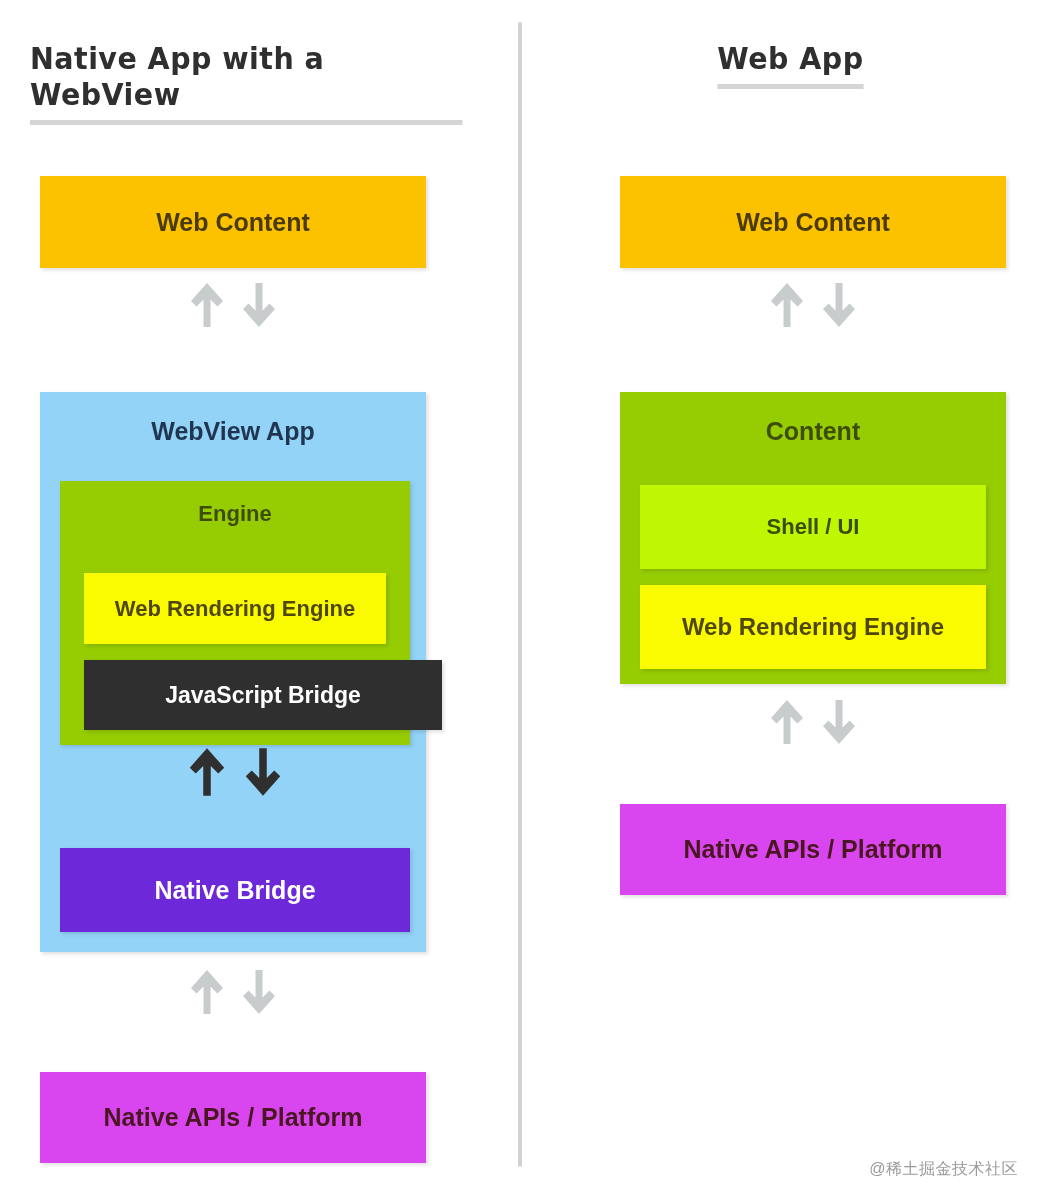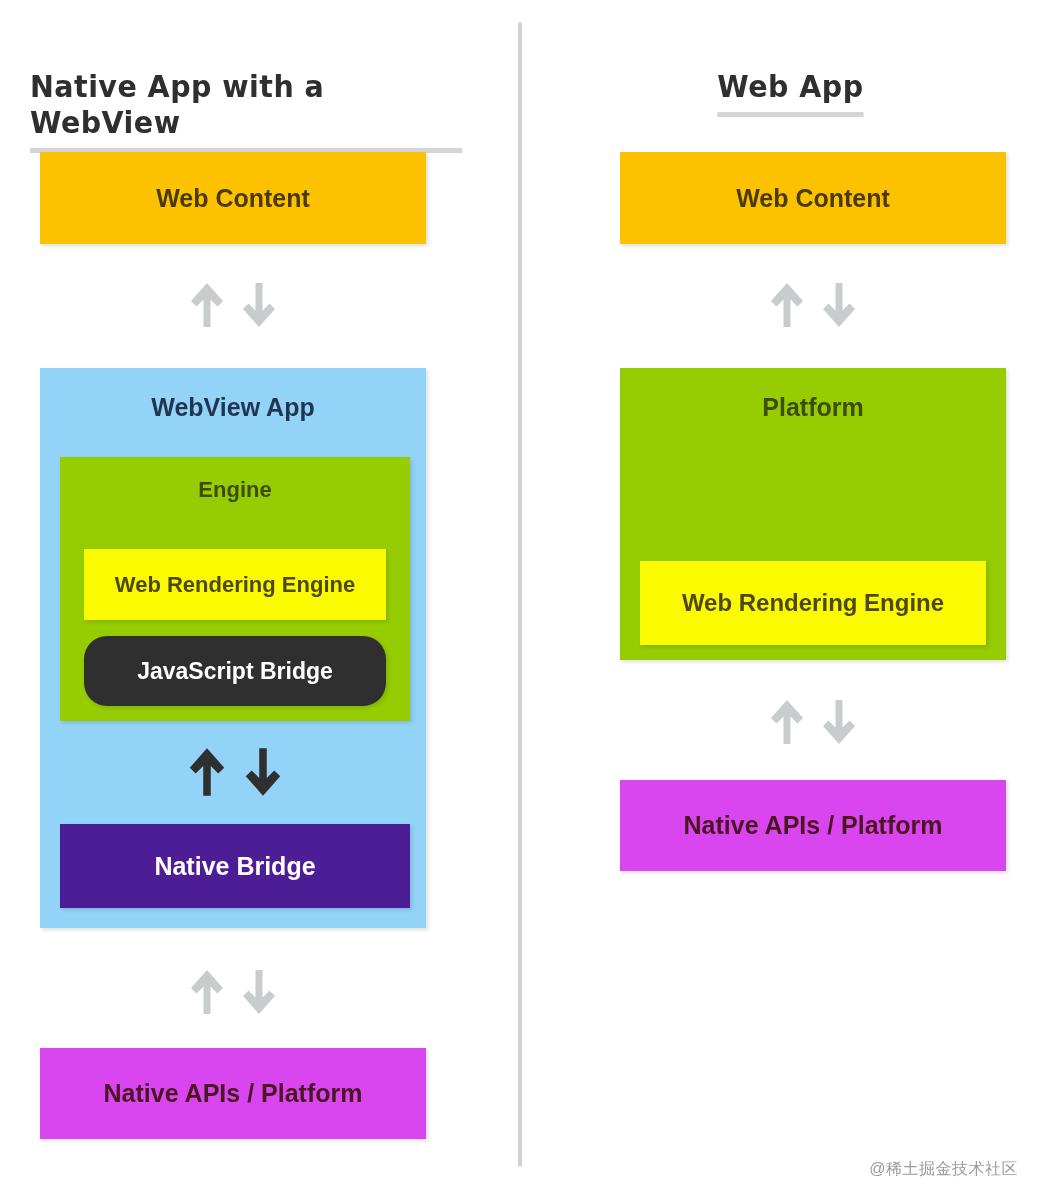--- a/index.html
+++ b/index.html
@@ -41,21 +41,20 @@
   .col-left  { left: 0px; }
   .col-right { left: 540px; }
 
   
   .title-wrap {
     position: absolute;
     top: 40px;
     left: 0;
     width: 100%;
     text-align: center;
-    margin-top: 28px;
   }
   .col-left .title-wrap { text-align: left; padding-left: 30px; box-sizing: border-box; }
 
   .title {
     display: inline-block;
     font-family: "DejaVu Sans", sans-serif;
     font-weight: bold;
     font-size: 31px;
     letter-spacing: 0.5px;
     color: #2f2f2f;
@@ -69,20 +68,21 @@
   
   .box {
     position: absolute;
     box-sizing: border-box;
     display: flex;
     align-items: center;
     justify-content: center;
     font-weight: bold;
     text-align: center;
     box-shadow: 2px 2px 4px rgba(0,0,0,0.13);
+    margin-top: 24px;
   }
 
   .box-webcontent {
     background: #FCC200;
     color: #4a3a05;
     font-size: 25px;
   }
   .box-nativeapp {
     background: #93D3F8;
     color: #1f3550;
@@ -121,21 +121,21 @@
     background: #FAFA00;
     color: #50480a;
     font-size: 24px;
   }
   .box-dark {
     background: #2f2f2f;
     color: #ffffff;
     font-size: 23px;
   }
   .box-dark-wide {
-    background: #4c1d95;
+    background: #6d28d9;
     color: #ffffff;
     font-size: 25px;
   }
   .box-native-api {
     background: #d946ef;
     color: #4a1622;
     font-size: 25px;
   }
 
   
@@ -194,21 +194,21 @@
     </div>
 
     <div class="box box-webview" style="left:60px; top:457px; width:350px; height:264px;">
       <span>Engine</span>
     </div>
 
     <div class="box box-engine" style="left:84px; top:549px; width:302px; height:71px;">
       <span>Web Rendering Engine</span>
     </div>
 
-    <div class="box box-dark" style="left:84px; top:636px; width:302px; height:70px;border-radius:23px;">
+    <div class="box box-dark" style="left:84px; top:636px; width:358px; height:70px;">
       <span>JavaScript Bridge</span>
     </div>
 
     <div class="arrows" style="left:60px; top:742px; width:350px; height:60px;">
       <span class="arrow">
         <svg width="42" height="56" viewBox="0 0 38 52">
           <path d="M19 4 L35 22 L29.5 27.5 L22.5 20.5 L22.5 48 L15.5 48 L15.5 20.5 L8.5 27.5 L3 22 Z" fill="#2f2f2f"></path>
         </svg>
       </span>
       <span class="arrow">
@@ -258,23 +258,26 @@
         </svg>
       </span>
       <span class="arrow">
         <svg width="38" height="52" viewBox="0 0 38 52">
           <path d="M19 48 L35 30 L29.5 24.5 L22.5 31.5 L22.5 4 L15.5 4 L15.5 31.5 L8.5 24.5 L3 30 Z" fill="#c9cccd"></path>
         </svg>
       </span>
     </div>
 
     <div class="box box-browser" style="left:80px; top:368px; width:386px; height:292px;">
-      <span>Platform</span>
-    </div>
-
+      <span>Content</span>
+    </div>
+
+    <div class="box box-shellui" style="left:100px; top:461px; width:346px; height:84px;">
+      <span>Shell / UI</span>
+    </div>
 
     <div class="box box-engine-right" style="left:100px; top:561px; width:346px; height:84px;">
       <span>Web Rendering Engine</span>
     </div>
 
     <div class="arrows" style="left:80px; top:692px; width:386px; height:60px;">
       <span class="arrow">
         <svg width="38" height="52" viewBox="0 0 38 52">
           <path d="M19 4 L35 22 L29.5 27.5 L22.5 20.5 L22.5 48 L15.5 48 L15.5 20.5 L8.5 27.5 L3 22 Z" fill="#c9cccd"></path>
         </svg>

